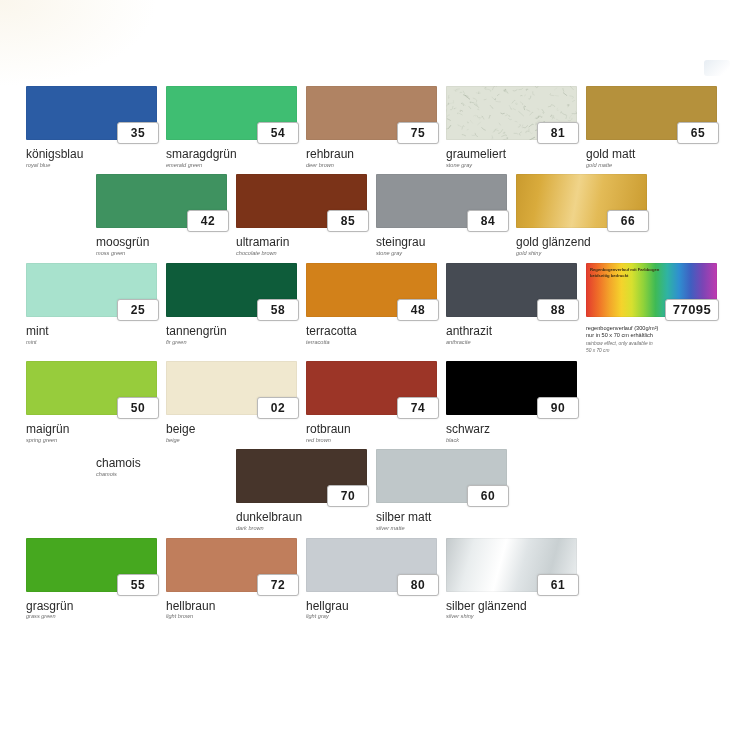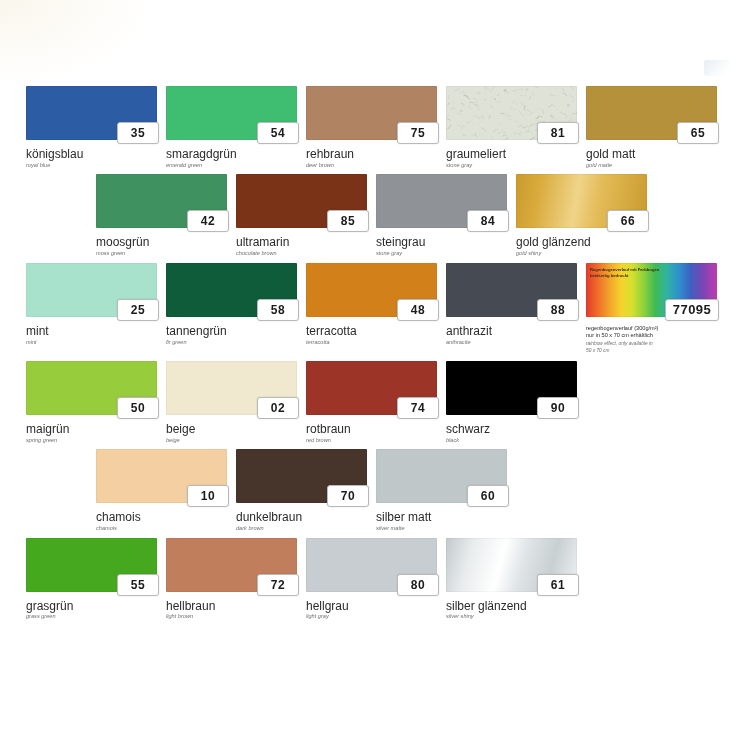--- a/index.html
+++ b/index.html
@@ -487,24 +487,20 @@
         </div>
         <div class="caption">
           <span class="name-de">schwarz</span>
           <span class="name-en">black</span>
         </div>
       </div>
       <div class="cell empty"></div>
     </div>
     <div class="row">
       <div class="cell">
-        <div class="swatch-wrap">
-          <div class="swatch" style="background: rgb(244, 207, 162);"></div>
-          <div class="badge">10</div>
-        </div>
         <div class="caption">
           <span class="name-de">chamois</span>
           <span class="name-en">chamois</span>
         </div>
       </div>
       <div class="cell">
         <div class="swatch-wrap">
           <div class="swatch" style="background: rgb(71, 53, 43);"></div>
           <div class="badge">70</div>
         </div>

